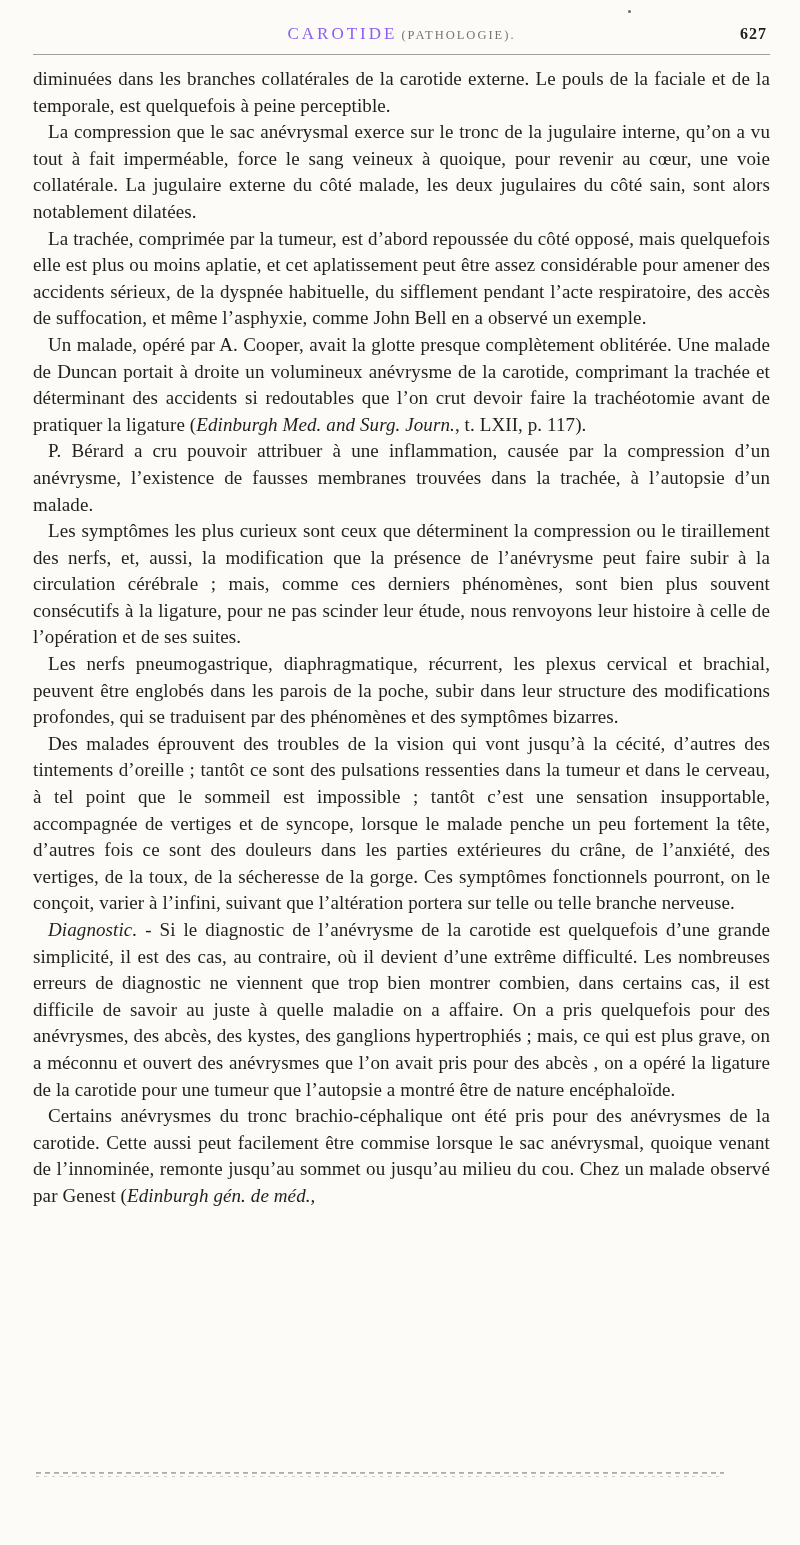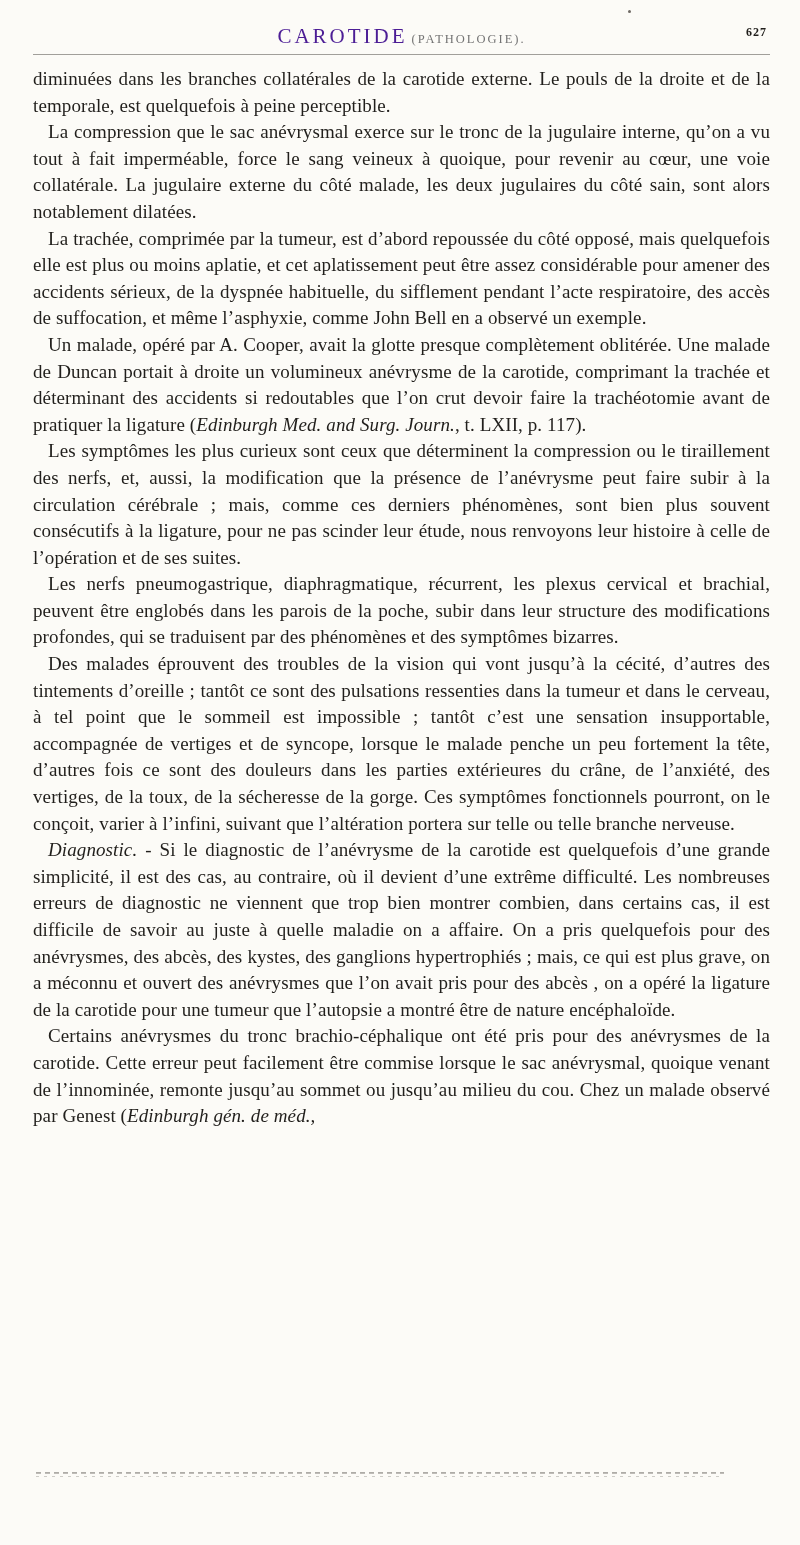--- a/index.html
+++ b/index.html
@@ -8,23 +8,23 @@
     position:relative;
     width:800px; height:1545px;
     background:#fcfbf7;
     color:#211f1c;
     padding:24px 30px 0 33px;
     overflow:hidden;
   }
   
   .running-header { position:relative; height:26px; text-align:center; }
   .header-title { display:inline-block; white-space:nowrap; }
-  .title-main { font-size:21px; letter-spacing:3px; color:#4c1d95; }
+  .title-main { font-size:17px; letter-spacing:3px; color:#8b5cf6; }
   .title-qualifier { font-size:12.5px; letter-spacing:2px; color:#737373; }
-  .page-number { position:absolute; right:3px; top:1px; font-size:12px; font-weight:700; letter-spacing:1px; }
+  .page-number { position:absolute; right:3px; top:1px; font-size:16px; font-weight:700; letter-spacing:1px; }
   .header-rule { height:1px; background:rgba(50,46,40,.45); margin:4px 0 11px 0; }
   
   .body-text {
     font-size:19px;
     line-height:26.6px;
     text-align:justify;
     letter-spacing:.1px;
   }
   .para { text-indent:15px; }
   .para.first { text-indent:0; }
@@ -57,36 +57,37 @@
       <span class="title-main">CAROTIDE</span>
       <span class="title-qualifier">(PATHOLOGIE).</span>
     </div>
     <span class="page-number">627</span>
   </header>
 
   <div class="header-rule"></div>
 
   <article class="body-text">
 
-    <p class="para first"><span class="seg">diminuées dans les branches collatérales de la carotide externe. Le pouls de la droite et de la temporale, est quelquefois à peine perceptible.</span></p>
+    <p class="para first"><span class="seg">diminuées dans les branches collatérales de la carotide externe. Le pouls de la faciale et de la temporale, est quelquefois à peine perceptible.</span></p>
 
     <p class="para"><span class="seg">La compression que le sac anévrysmal exerce sur le tronc de la jugulaire interne, qu’on a vu tout à fait imperméable, force le sang veineux à quoique, pour revenir au cœur, une voie collatérale. La jugulaire externe du côté malade, les deux jugulaires du côté sain, sont alors notablement dilatées.</span></p>
 
     <p class="para"><span class="seg">La trachée, comprimée par la tumeur, est d’abord repoussée du côté opposé, mais quelquefois elle est plus ou moins aplatie, et cet aplatissement peut être assez considérable pour amener des accidents sérieux, de la dyspnée habituelle, du sifflement pendant l’acte respiratoire, des accès de suffocation, et même l’asphyxie, comme John Bell en a observé un exemple.</span></p>
 
     <p class="para"><span class="seg">Un malade, opéré par A. Cooper, avait la glotte presque complètement oblitérée. Une malade de Duncan portait à droite un volumineux anévrysme de la carotide, comprimant la trachée et déterminant des accidents si redoutables que l’on crut devoir faire la trachéotomie avant de pratiquer la ligature (</span><span class="seg italic">Edinburgh Med. and Surg. Journ.</span><span class="seg">, t. LXII, p. 117).</span></p>
 
+    <p class="para"><span class="seg">P. Bérard a cru pouvoir attribuer à une inflammation, causée par la compression d’un anévrysme, l’existence de fausses membranes trouvées dans la trachée, à l’autopsie d’un malade.</span></p>
 
     <p class="para"><span class="seg">Les symptômes les plus curieux sont ceux que déterminent la compression ou le tiraillement des nerfs, et, aussi, la modification que la présence de l’anévrysme peut faire subir à la circulation cérébrale ; mais, comme ces derniers phénomènes, sont bien plus souvent consécutifs à la ligature, pour ne pas scinder leur étude, nous renvoyons leur histoire à celle de l’opération et de ses suites.</span></p>
 
     <p class="para"><span class="seg">Les nerfs pneumogastrique, diaphragmatique, récurrent, les plexus cervical et brachial, peuvent être englobés dans les parois de la poche, subir dans leur structure des modifications profondes, qui se traduisent par des phénomènes et des symptômes bizarres.</span></p>
 
     <p class="para"><span class="seg">Des malades éprouvent des troubles de la vision qui vont jusqu’à la cécité, d’autres des tintements d’oreille ; tantôt ce sont des pulsations ressenties dans la tumeur et dans le cerveau, à tel point que le sommeil est impossible ; tantôt c’est une sensation insupportable, accompagnée de vertiges et de syncope, lorsque le malade penche un peu fortement la tête, d’autres fois ce sont des douleurs dans les parties extérieures du crâne, de l’anxiété, des vertiges, de la toux, de la sécheresse de la gorge. Ces symptômes fonctionnels pourront, on le conçoit, varier à l’infini, suivant que l’altération portera sur telle ou telle branche nerveuse.</span></p>
 
     <p class="para"><span class="seg italic">Diagnostic.</span><span class="seg"> - Si le diagnostic de l’anévrysme de la carotide est quelquefois d’une grande simplicité, il est des cas, au contraire, où il devient d’une extrême difficulté. Les nombreuses erreurs de diagnostic ne viennent que trop bien montrer combien, dans certains cas, il est difficile de savoir au juste à quelle maladie on a affaire. On a pris quelquefois pour des anévrysmes, des abcès, des kystes, des ganglions hypertrophiés ; mais, ce qui est plus grave, on a méconnu et ouvert des anévrysmes que l’on avait pris pour des abcès , on a opéré la ligature de la carotide pour une tumeur que l’autopsie a montré être de nature encéphaloïde.</span></p>
 
-    <p class="para"><span class="seg">Certains anévrysmes du tronc brachio-céphalique ont été pris pour des anévrysmes de la carotide. Cette erreur peut facilement être commise lorsque le sac anévrysmal, quoique venant de l’innominée, remonte jusqu’au sommet ou jusqu’au milieu du cou. Chez un malade observé par Genest (</span><span class="seg italic">Edinburgh gén. de méd.,</span></p>
+    <p class="para"><span class="seg">Certains anévrysmes du tronc brachio-céphalique ont été pris pour des anévrysmes de la carotide. Cette aussi peut facilement être commise lorsque le sac anévrysmal, quoique venant de l’innominée, remonte jusqu’au sommet ou jusqu’au milieu du cou. Chez un malade observé par Genest (</span><span class="seg italic">Edinburgh gén. de méd.,</span></p>
 
   </article>
 
   <div class="bleed-line"></div>
 
 </main>
 
 </body></html>

